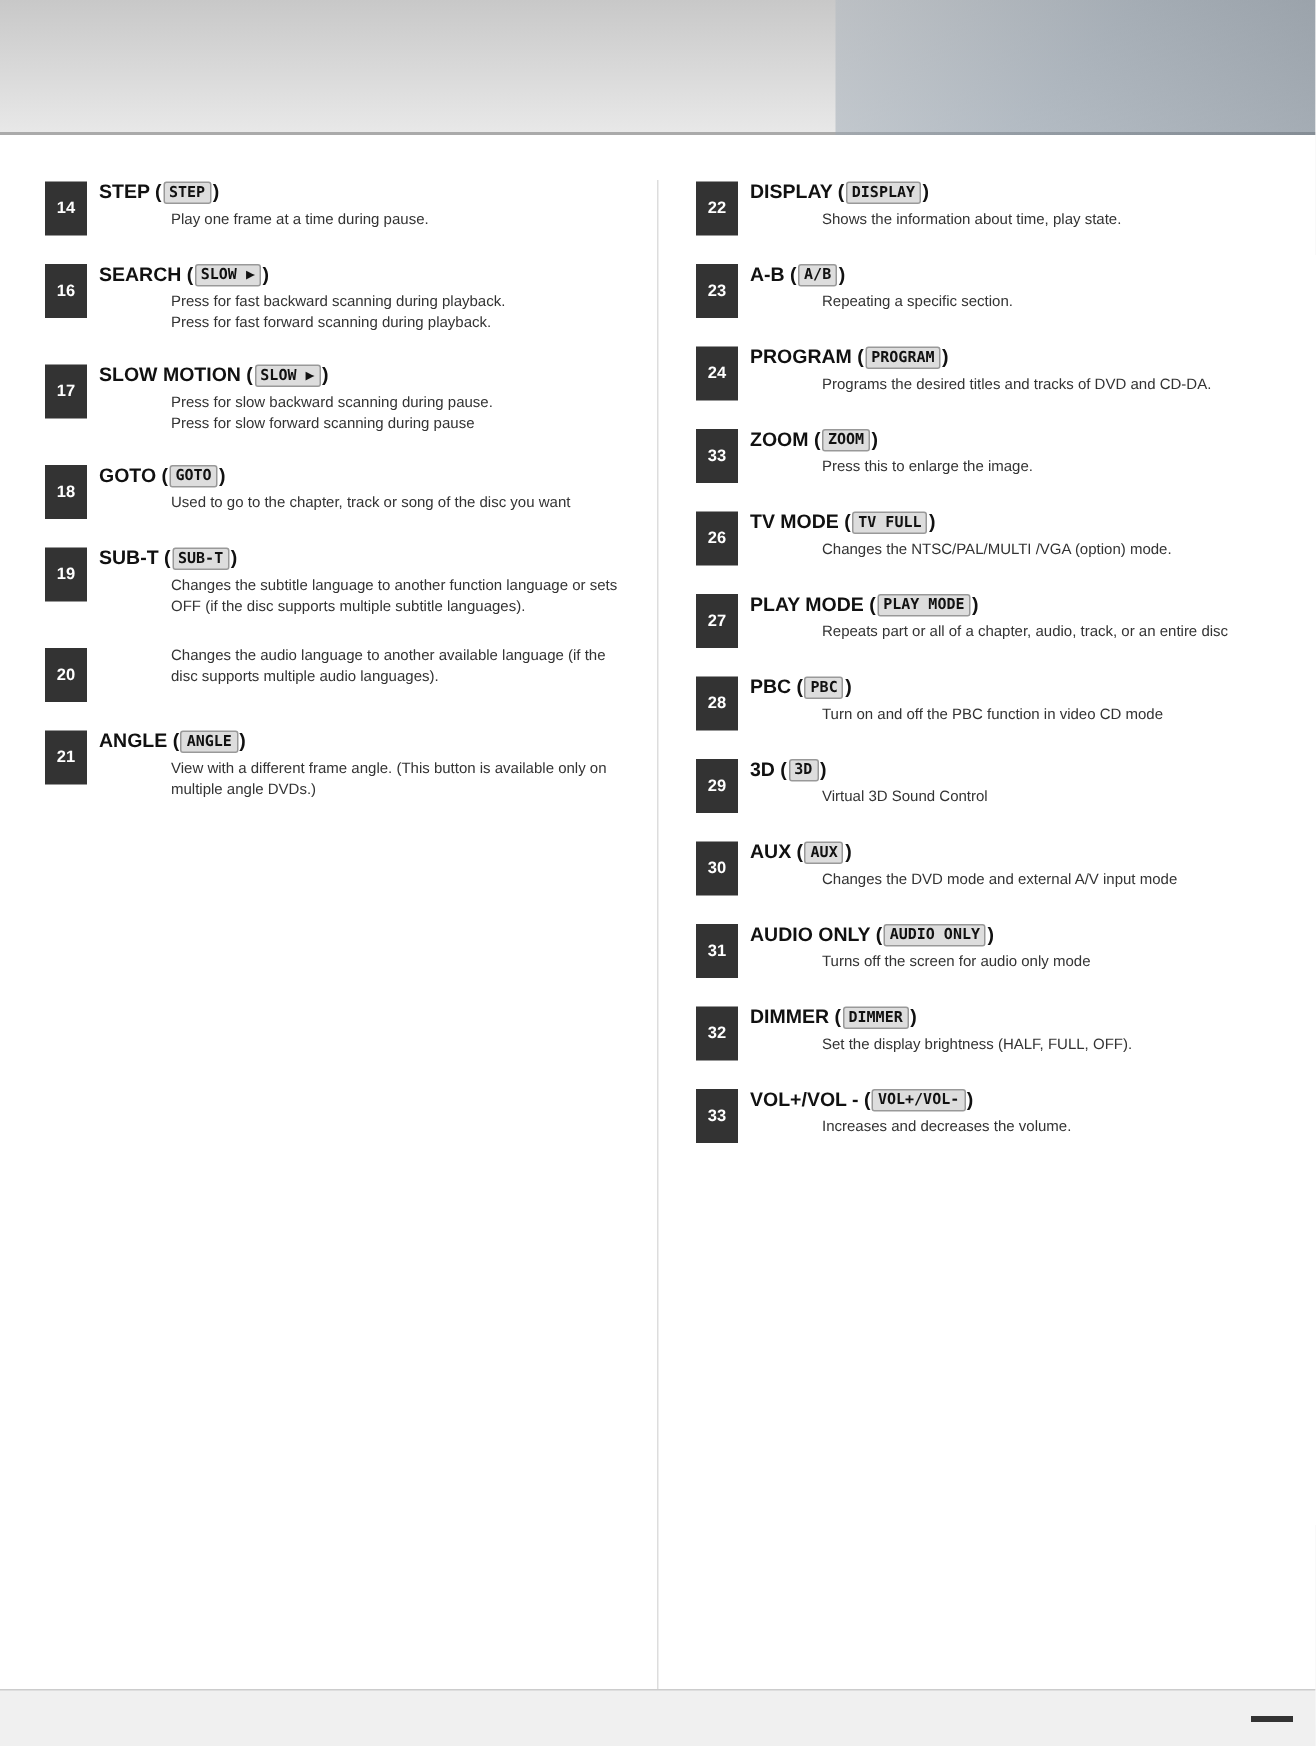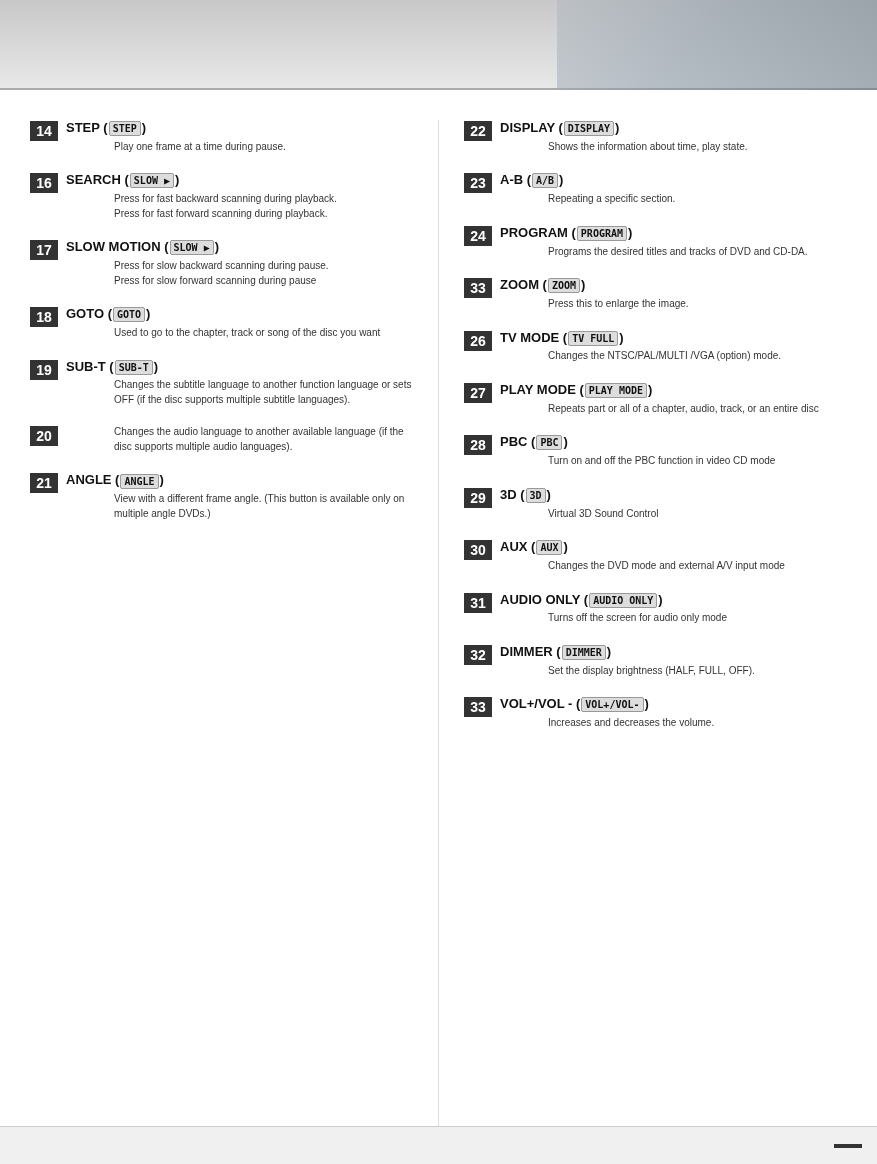--- a/index.html
+++ b/index.html
@@ -58,24 +58,24 @@
     
     .item {
       display: flex;
       align-items: flex-start;
       margin-bottom: 18px;
       gap: 8px;
     }
 
     .item-number {
       min-width: 28px;
-      height: 20px;
+      height: 36px;
       background: #333;
       color: white;
-      font-size: 14px;
+      font-size: 11px;
       font-weight: bold;
       display: flex;
       align-items: center;
       justify-content: center;
       flex-shrink: 0;
       margin-top: 1px;
     }
 
     .item-content {
       flex: 1;

